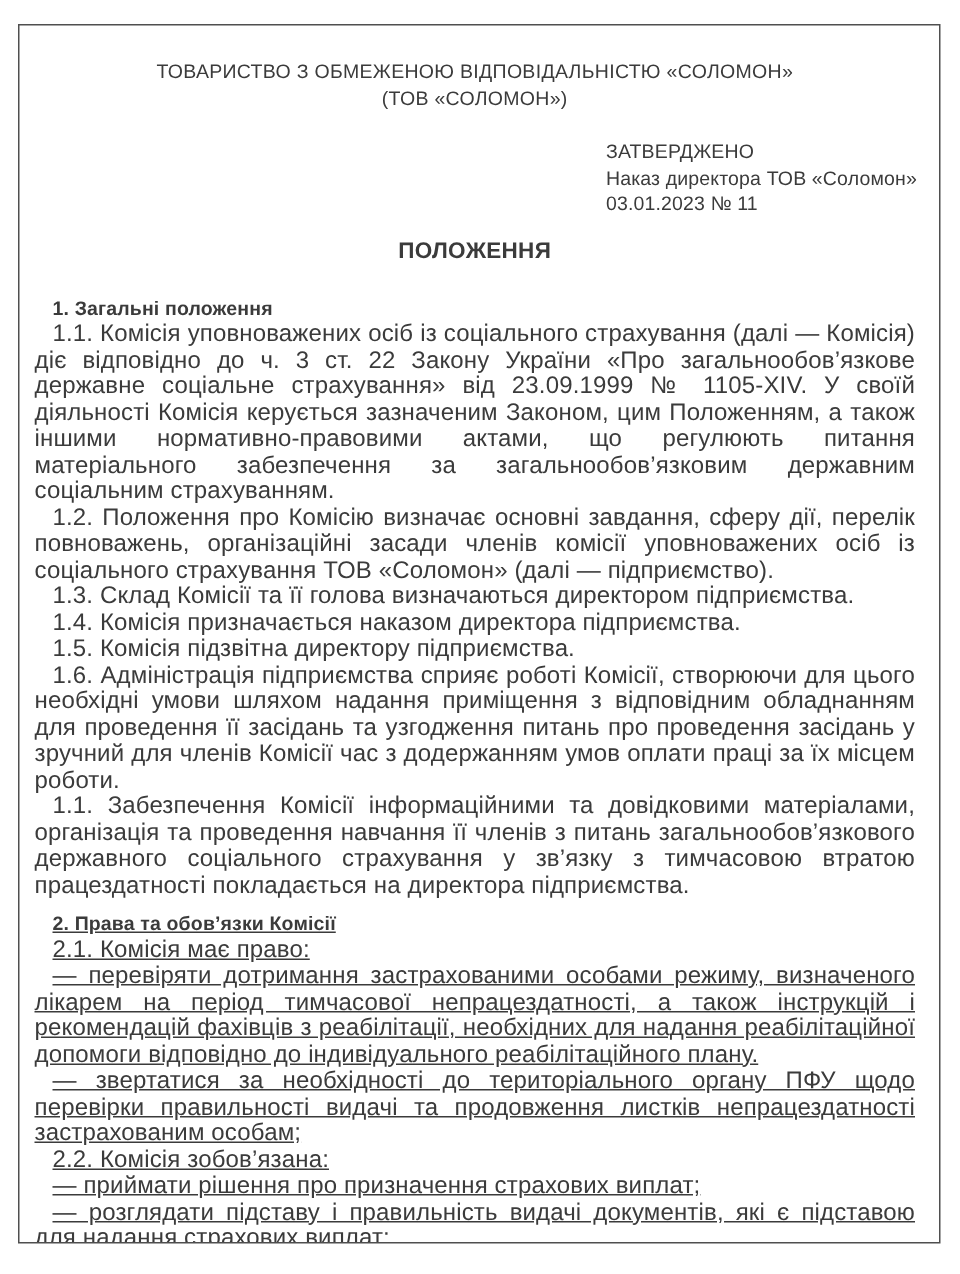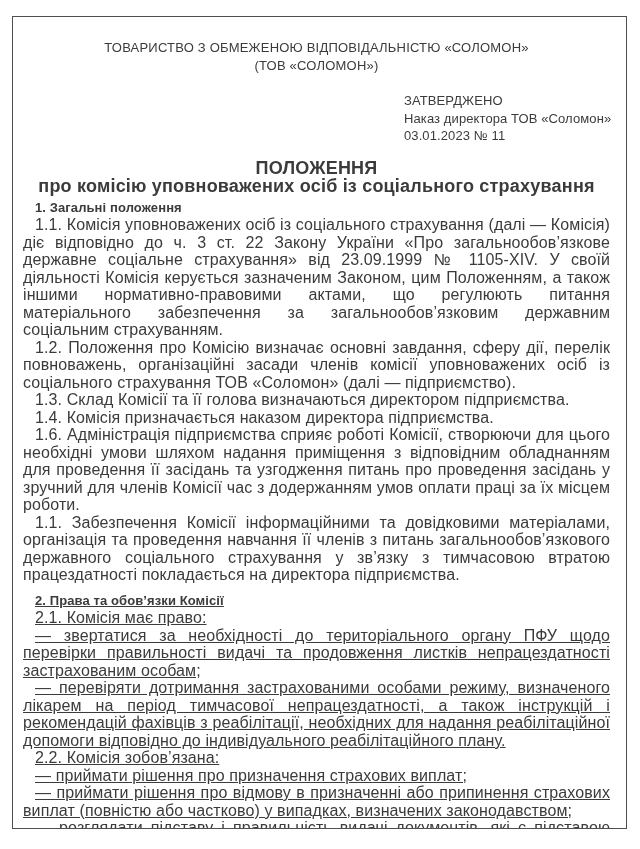--- a/index.html
+++ b/index.html
@@ -35,26 +35,26 @@
   .approval {
     margin: 17px 0 0 357px;
     font-size: 13px;
     line-height: 17.5px;
     letter-spacing: 0.1px;
   }
   .approval div { white-space: nowrap; margin-left: 24px; }
   .title-block {
     text-align: center;
     font-weight: bold;
-    font-size: 18px;
+    font-size: 15px;
     line-height: 18px;
     margin-top: 14px;
     letter-spacing: 0.2px;
   }
-  .section { margin-top: 4px; }
+  .section { margin-top: 20px; }
   .section + .section { margin-top: 8px; text-decoration: underline; }
   .section-heading {
     font-size: 13px;
     line-height: 17.5px;
     font-weight: bold;
     margin: 0;
     text-indent: 12px;
     letter-spacing: 0.1px;
   }
   .para {
@@ -77,37 +77,36 @@
   </div>
 
   <div class="approval">
     <div>ЗАТВЕРДЖЕНО</div>
     <div>Наказ директора ТОВ «Соломон»</div>
     <div>03.01.2023 № 11</div>
   </div>
 
   <div class="title-block">
     <div>ПОЛОЖЕННЯ</div>
-    <div>про комісію уповноважених осіб із соціального страхування</div>
   </div>
 
   <div class="section">
     <h2 class="section-heading">1. Загальні положення</h2>
     <p class="para">1.1. Комісія уповноважених осіб із соціального страхування (далі — Комісія) діє відповідно до ч. 3 ст. 22 Закону України «Про загальнообов’язкове державне соціальне страхування» від 23.09.1999 № 1105-XIV. У своїй діяльності Комісія керується зазначеним Законом, цим Положенням, а також іншими нормативно-правовими актами, що регулюють питання матеріального забезпечення за загальнообов’язковим державним соціальним страхуванням.</p>
     <p class="para">1.2. Положення про Комісію визначає основні завдання, сферу дії, перелік повноважень, організаційні засади членів комісії уповноважених осіб із соціального страхування ТОВ «Соломон» (далі — підприємство).</p>
     <p class="para">1.3. Склад Комісії та її голова визначаються директором підприємства.</p>
     <p class="para">1.4. Комісія призначається наказом директора підприємства.</p>
+    <p class="para">1.5. Комісія підзвітна директору підприємства.</p>
     <p class="para">1.6. Адміністрація підприємства сприяє роботі Комісії, створюючи для цього необхідні умови шляхом надання приміщення з відповідним обладнанням для проведення її засідань та узгодження питань про проведення засідань у зручний для членів Комісії час з додержанням умов оплати праці за їх місцем роботи.</p>
     <p class="para">1.1. Забезпечення Комісії інформаційними та довідковими матеріалами, організація та проведення навчання її членів з питань загальнообов’язкового державного соціального страхування у зв’язку з тимчасовою втратою працездатності покладається на директора підприємства.</p>
   </div>
 
   <div class="section">
     <h2 class="section-heading">2. Права та обов’язки Комісії</h2>
     <p class="para">2.1. Комісія має право:</p>
+    <p class="para">— перевіряти дотримання застрахованими особами режиму, визначеного лікарем на період тимчасової непрацездатності, а також інструкцій і рекомендацій фахівців з реабілітації, необхідних для надання реабілітаційної допомоги відповідно до індивідуального реабілітаційного плану.</p>
     <p class="para">— звертатися за необхідності до територіального органу ПФУ щодо перевірки правильності видачі та продовження листків непрацездатності застрахованим особам;</p>
-    <p class="para">— перевіряти дотримання застрахованими особами режиму, визначеного лікарем на період тимчасової непрацездатності, а також інструкцій і рекомендацій фахівців з реабілітації, необхідних для надання реабілітаційної допомоги відповідно до індивідуального реабілітаційного плану.</p>
     <p class="para">2.2. Комісія зобов’язана:</p>
     <p class="para">— приймати рішення про призначення страхових виплат;</p>
-    <p class="para">— приймати рішення про відмову в призначенні або припинення страхових виплат (повністю або частково) у випадках, визначених законодавством;</p>
     <p class="para">— розглядати підставу і правильність видачі документів, які є підставою для надання страхових виплат;</p>
   </div>
 
 </div>
 
 </body></html>

